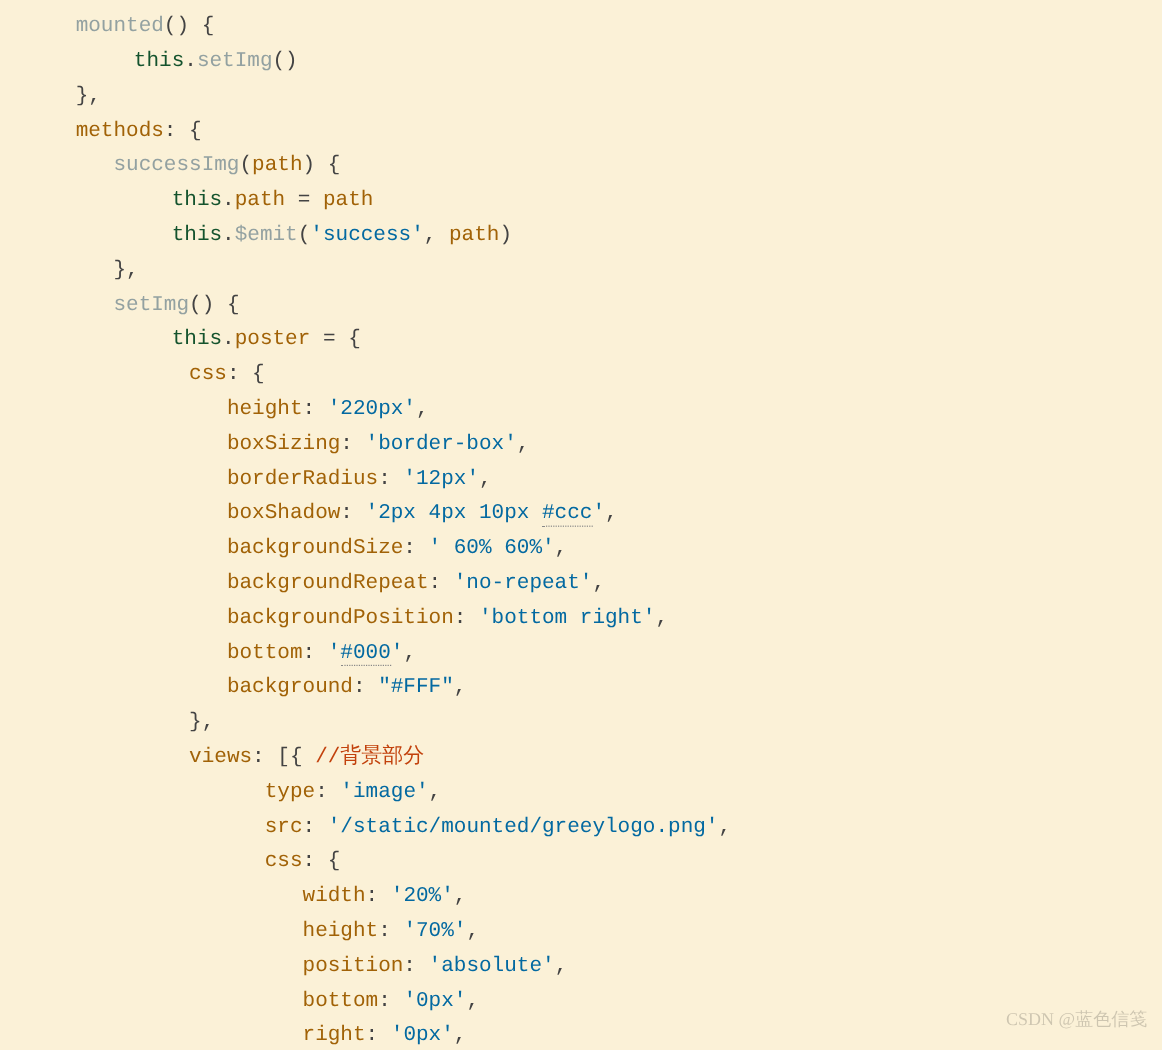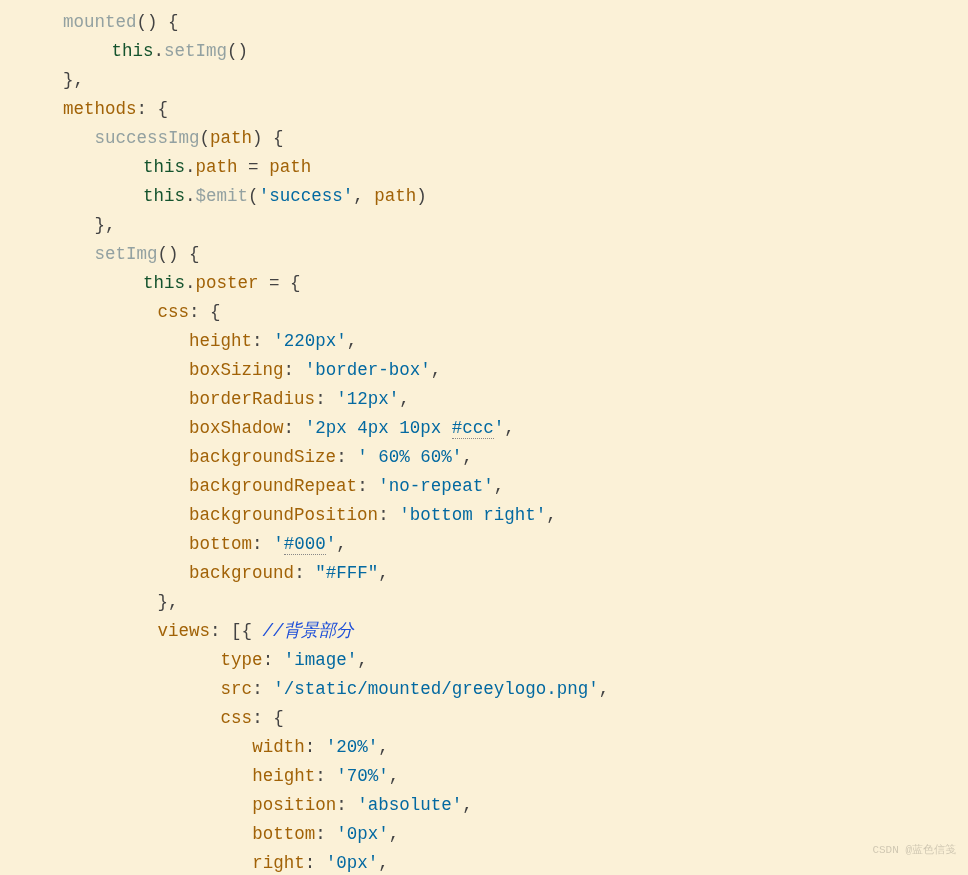--- a/index.html
+++ b/index.html
@@ -18,27 +18,27 @@
     padding: 8px 0 0 0;
     white-space: pre;
     color: #434343;
   }
   .tok-key   { color: #14532d; margin-left: 17px; }
   .tok-fn    { color: #93a1a1; }
   .tok-prop  { color: #a16207; }
   .tok-punc  { color: #434343; }
   .tok-str   { color: #0369a1; }
   .tok-under { border-bottom: 1px dotted #888; }
-  .tok-comm  { color: #1d4ed8; font-style: italic; }
+  .tok-comm  { color: #c2410c; }
   .watermark {
     position: absolute;
     right: 12px;
     bottom: 10px;
-    font-family: Liberation Mono, monospace;
-    font-size: 11px;
+    font-family: Liberation Serif, serif;
+    font-size: 15px;
     color: rgba(0,0,0,0.18);
     user-select: none;
   }
 </style>
 </head>
 <body>
 
 <div class="code-block"><span>   </span><span>   </span><span class="tok-fn">mounted</span><span class="tok-punc">() {</span>
 <span>   </span><span>   </span><span>   </span><span class="tok-key">this</span><span class="tok-punc">.</span><span class="tok-fn">setImg</span><span class="tok-punc">()</span>
 <span>   </span><span>   </span><span class="tok-punc">},</span>

